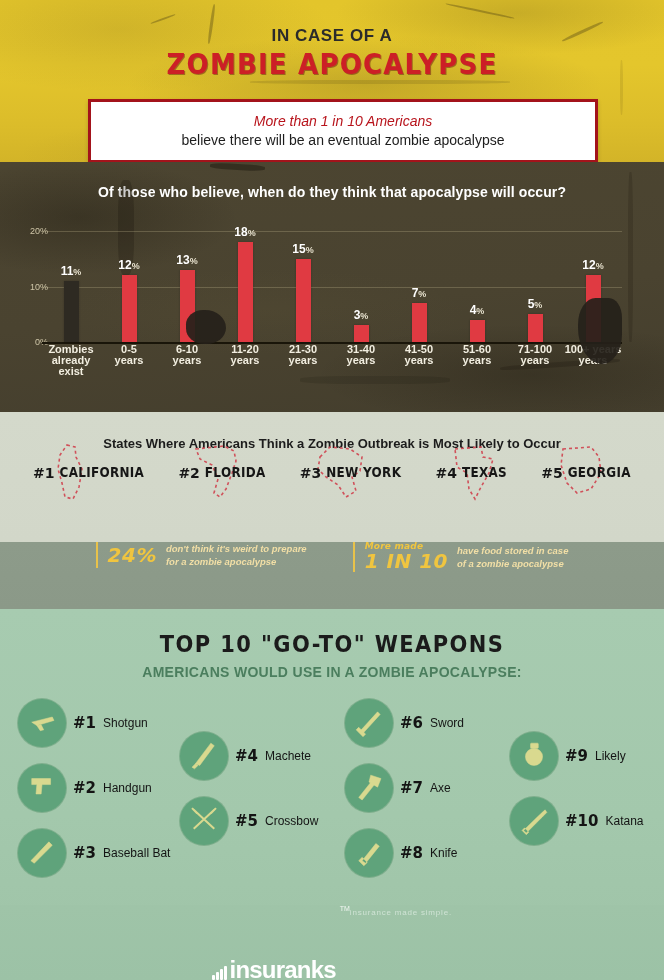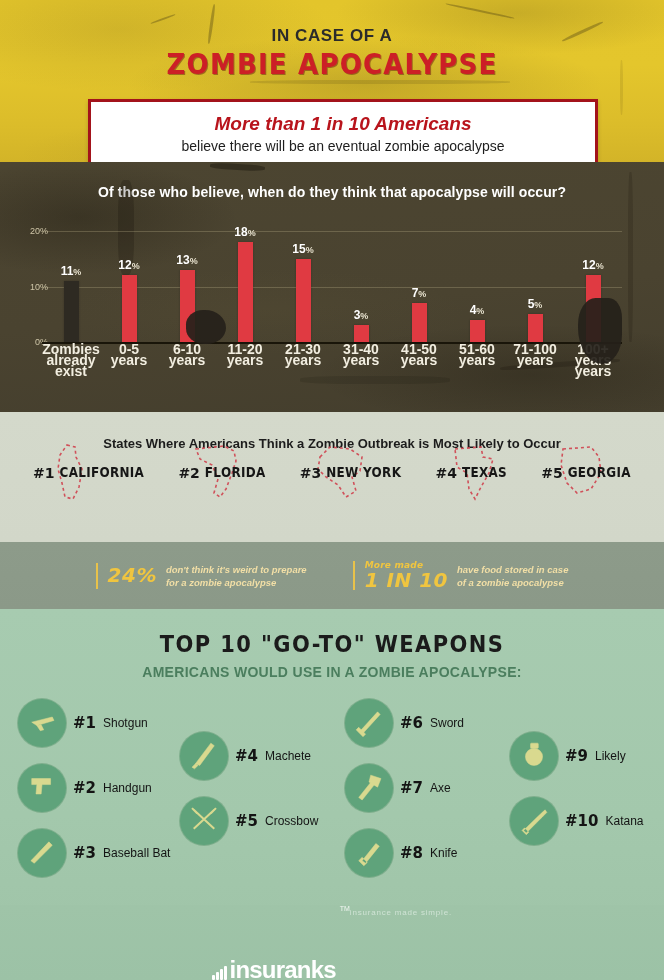--- a/index.html
+++ b/index.html
@@ -42,21 +42,21 @@
     color:#cc1f26;
     text-shadow:1px 1px 0 rgba(90,10,12,.45);
     transform:scaleY(1.12);
   }
   .callout{
     position:absolute;left:88px;top:99px;width:488px;
     background:#fff;border:3px solid #a3131b;
     padding:11px 8px 12px;text-align:center;
     box-shadow:0 2px 4px rgba(0,0,0,.18);
   }
-  .callout .l1{font-size:19px;font-weight:700;font-style:italic;color:#b8141c;}
+  .callout .l1{font-size:14px;font-weight:400;font-style:italic;color:#b8141c;}
   .callout .l2{font-size:14px;color:#1d1d1d;margin-top:3px;}
 
   
   .chart-sec{
     position:relative;height:250px;width:100%;
     background:
       radial-gradient(ellipse 220px 80px at 12% 22%, rgba(20,16,8,.30), transparent 72%),
       radial-gradient(ellipse 300px 70px at 80% 85%, rgba(20,16,8,.25), transparent 72%),
       radial-gradient(ellipse 280px 60px at 40% 60%, rgba(110,100,60,.10), transparent 72%),
       linear-gradient(175deg,#4c4531 0%,#4a4330 55%,#443e2d 100%);
@@ -80,21 +80,21 @@
     position:absolute;left:14px;width:34px;text-align:right;
     font-size:9px;color:#cfc6a8;transform:translateY(-5px);
   }
   .bars{position:absolute;left:42px;top:0;width:580px;height:122px;display:flex;align-items:flex-end;}
   .bcell{flex:1;display:flex;flex-direction:column;align-items:center;justify-content:flex-end;height:100%;position:relative;}
   .bval{font-size:12px;font-weight:700;color:#fff;margin-bottom:3px;white-space:nowrap;}
   .bval i{font-size:9px;font-style:normal;color:#e6e0cd;}
   .bar{width:15px;background:#e03a42;box-shadow:0 0 2px rgba(0,0,0,.25);}
   .bar.dark{background:#2e2a22;}
   .xlabels{position:absolute;left:42px;top:182px;width:580px;display:flex;}
-  .xcell{flex:1;text-align:center;font-size:14px;line-height:11px;color:#f2eee0;font-weight:600;}
+  .xcell{flex:1;text-align:center;font-size:11px;line-height:11px;color:#f2eee0;font-weight:600;}
 
   
   .blob{position:absolute;background:#25211a;border-radius:45% 55% 50% 48%;opacity:.92;}
   .blob1{left:186px;top:310px;width:40px;height:34px;}
   .blob2{left:578px;top:298px;width:44px;height:66px;border-radius:40% 30% 45% 55%;}
 
   
   .states{
     position:relative;height:130px;width:100%;
     background:linear-gradient(180deg,#d4d9cb 0%,#d2d7c9 100%);
@@ -111,21 +111,21 @@
     position:relative;z-index:2;
   }
   .state .nm{
     font-family:"DejaVu Sans",sans-serif;font-size:12px;font-weight:700;
     letter-spacing:.3px;color:#161616;position:relative;z-index:2;
     transform:scaleY(1.1);
   }
 
   
   .statband{
-    height:67px;width:100%;display:flex;align-items:center;justify-content:center;gap:46px;
+    height:67px;width:100%;display:flex;align-items:flex-start;justify-content:center;gap:46px;
     background:linear-gradient(180deg,#8d9b8a 0%,#8b9988 100%);
   }
   .stat{display:flex;align-items:center;gap:9px;border-left:2px solid #e8c24a;padding-left:10px;}
   .stat .big{
     font-family:"DejaVu Sans",sans-serif;color:#f0c53f;font-weight:700;
     font-style:italic;line-height:1.02;text-align:left;
   }
   .stat .big .n{font-size:20px;letter-spacing:.5px;}
   .stat .big .pre{font-size:9px;display:block;letter-spacing:.2px;}
   .stat .txt{font-size:9.5px;line-height:13px;color:#f2dfa6;font-style:italic;font-weight:600;}

